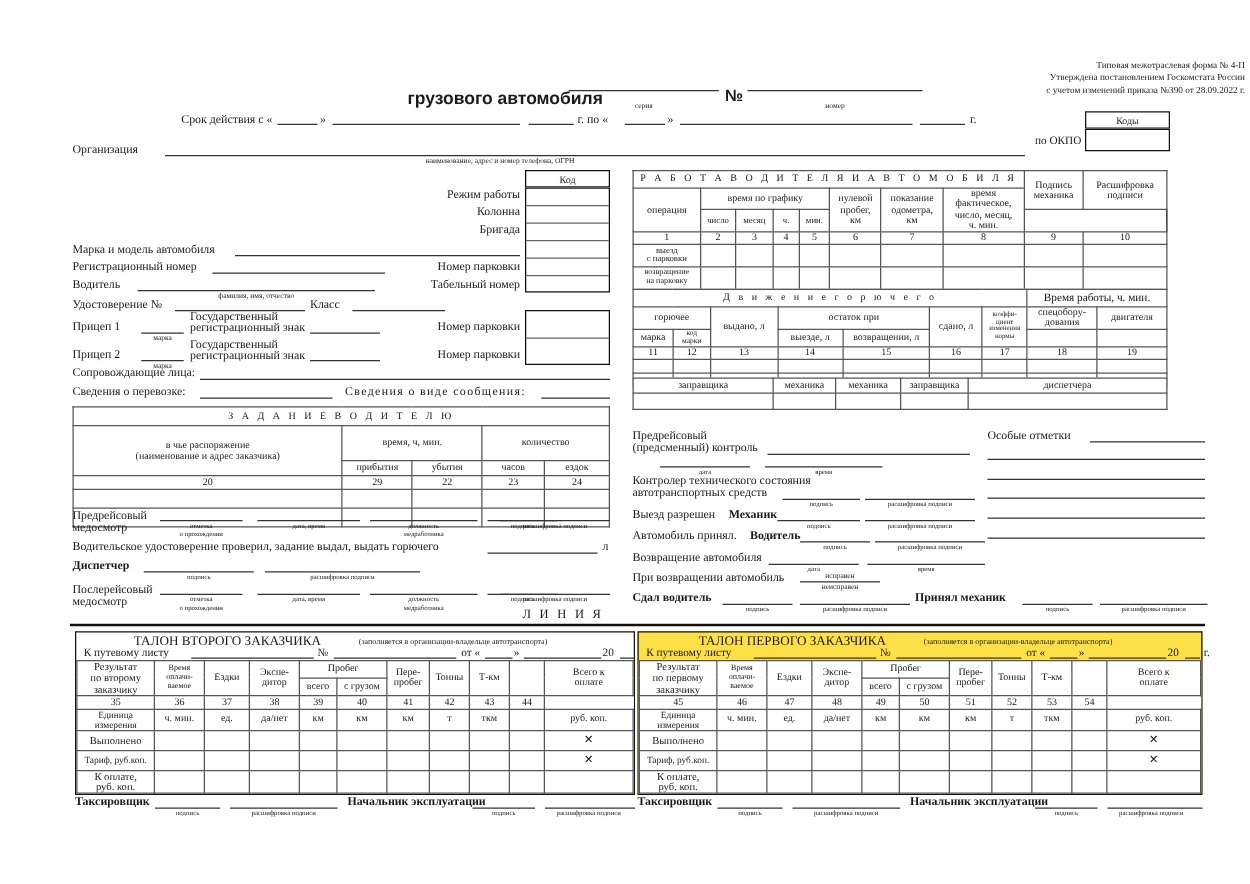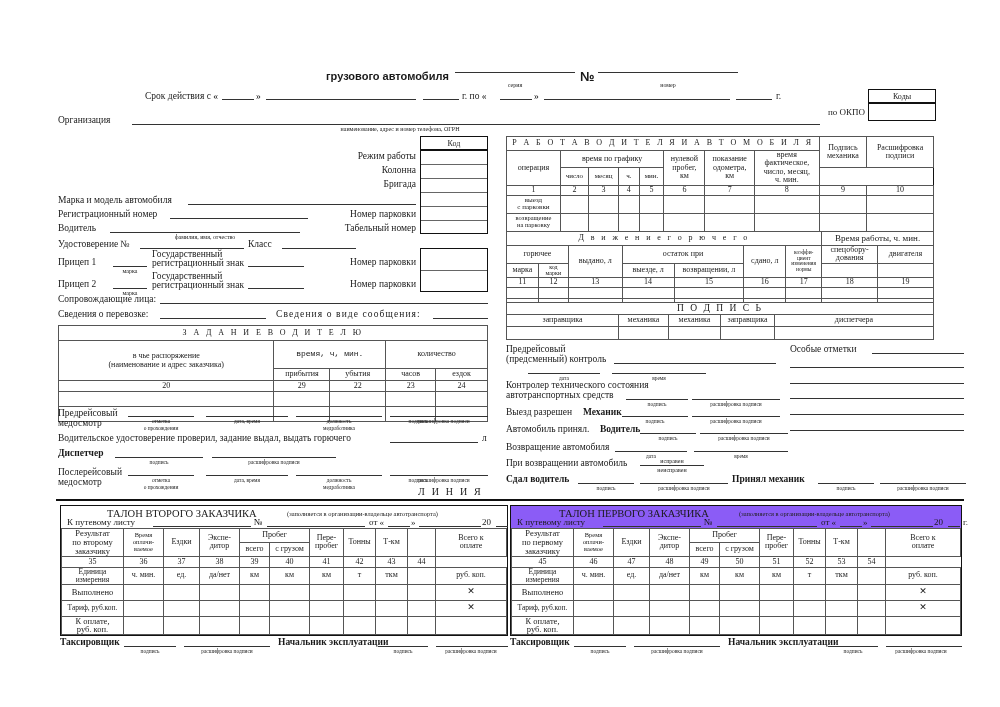--- a/index.html
+++ b/index.html
@@ -20,21 +20,21 @@
   .tiny { font-size:6px; line-height:1; white-space:nowrap; color:#222; }
   .tiny2 { font-size:5.4px; line-height:1; white-space:nowrap; color:#222; }
   .b { font-weight:bold; }
   .ctr { text-align:center; }
   .rt { text-align:right; }
   .sp { letter-spacing:2.2px; }
   .sp1 { letter-spacing:1.1px; }
 
   
   #title { left:438px; top:48px; font-size:17.5px; font-weight:bold; font-family:"Liberation Sans", sans-serif; letter-spacing:.4px;}
-  #subtitle { left:326px; top:70px; font-size:11px; font-weight:bold; font-family:"Liberation Sans", sans-serif;}
+  #subtitle { left:326px; top:70px; font-size:14px; font-weight:bold; font-family:"Liberation Sans", sans-serif;}
   #numsign { left:580px; top:69px; font-size:13px; font-weight:bold; font-family:"Liberation Sans", sans-serif;}
 
   
   #notice { right:4px; top:47px; text-align:right; font-size:7.4px; line-height:1.33; }
 
   
   .box { border:1.6px solid #111; background:#fff; }
 
   
   table.g { border-collapse:collapse; background:#fff; }
@@ -68,20 +68,25 @@
   <div class="abs t" style="left:256px;top:92px;">»</div>
   <div class="abs" style="left:266px;top:99px;width:150px;border-bottom:1px solid #333;"></div>
   <div class="abs" style="left:423px;top:99px;width:36px;border-bottom:1px solid #333;"></div>
   <div class="abs t" style="left:462px;top:92px;">г. по «</div>
   <div class="abs" style="left:500px;top:99px;width:32px;border-bottom:1px solid #333;"></div>
   <div class="abs t" style="left:534px;top:92px;">»</div>
   <div class="abs" style="left:544px;top:99px;width:186px;border-bottom:1px solid #333;"></div>
   <div class="abs" style="left:736px;top:99px;width:36px;border-bottom:1px solid #333;"></div>
   <div class="abs t" style="left:776px;top:92px;">г.</div>
 
+  <div class="abs" id="notice">
+    <div>Типовая межотраслевая форма № 4-П</div>
+    <div>Утверждена постановлением Госкомстата России</div>
+    <div>с учетом изменений приказа №390 от  28.09.2022 г.</div>
+  </div>
 
   <div class="abs box" style="left:868px;top:89px;width:68px;height:14px;background:#fff;border-width:1px;">
     <div class="t ctr" style="font-size:8px;line-height:13px;">Коды</div>
   </div>
   <div class="abs box" style="left:868px;top:103px;width:68px;height:18px;"></div>
   <div class="abs t" style="left:828px;top:108px;font-size:9px;">по ОКПО</div>
 
   <div class="abs t" style="left:58px;top:116px;">Организация</div>
   <div class="abs" style="left:132px;top:124px;width:688px;border-bottom:1px solid #333;"></div>
   <div class="abs tiny ctr" style="left:250px;top:126px;width:300px;">наименование, адрес и номер телефона, ОГРН</div>
@@ -152,21 +157,21 @@
     <table class="g outer" style="width:430px;">
       <tbody>
           <tr>
         <td colspan="5" class="hdrbig" style="height:15px;">З А Д А Н И Е    В О Д И Т Е Л Ю</td>
       </tr>
       <tr>
         <td rowspan="2" style="width:216px;padding:1px 2px;">
           <div>в чье распоряжение</div>
           <div>(наименование и адрес заказчика)</div>
         </td>
-        <td colspan="2" style="height:28px;font-family:Liberation Mono, monospace;">время, ч, мин.</td>
+        <td colspan="2" style="height:28px;">время, ч, мин.</td>
         <td colspan="2">количество</td>
       </tr>
       <tr>
         <td style="width:56px;height:12px;">прибытия</td>
         <td style="width:56px;">убытия</td>
         <td style="width:50px;">часов</td>
         <td style="width:52px;">ездок</td>
       </tr>
       <tr>
         <td class="num" style="height:11px;">20</td>
@@ -392,23 +397,20 @@
             <td></td>
         <td></td>
       </tr>
     </tbody>
       </table>
   </div>
 
   <div class="abs" style="left:506px;top:302px;">
     <table class="g outer" style="width:428px;">
       <tbody>
-          <tr>
-        <td colspan="5" style="height:12px;font-size:9.5px;letter-spacing:2px;">П О Д П И С Ь</td>
-      </tr>
       <tr>
         <td style="width:112px;height:12px;">заправщика</td>
         <td style="width:50px;">механика</td>
         <td style="width:52px;">механика</td>
         <td style="width:54px;">заправщика</td>
         <td>диспетчера</td>
       </tr>
       <tr>
         <td style="height:13px;"></td>
             <td></td>
@@ -612,21 +614,21 @@
   <div class="abs" style="left:124px;top:646px;width:52px;border-bottom:1px solid #333;"></div>
   <div class="abs tiny2 ctr" style="left:120px;top:649px;width:60px;">подпись</div>
   <div class="abs" style="left:184px;top:646px;width:86px;border-bottom:1px solid #333;"></div>
   <div class="abs tiny2 ctr" style="left:184px;top:649px;width:86px;">расшифровка подписи</div>
   <div class="abs t b" style="left:278px;top:638px;font-size:9.5px;">Начальник эксплуатации</div>
   <div class="abs" style="left:378px;top:646px;width:50px;border-bottom:1px solid #333;"></div>
   <div class="abs tiny2 ctr" style="left:374px;top:649px;width:58px;">подпись</div>
   <div class="abs" style="left:436px;top:646px;width:72px;border-bottom:1px solid #333;"></div>
   <div class="abs tiny2 ctr" style="left:428px;top:649px;width:86px;">расшифровка подписи</div>
 
-  <div class="abs" style="left:510px;top:505px;width:452px;border:1.6px solid #111;background:#8b5cf6;">
+  <div class="abs" style="left:510px;top:505px;width:452px;border:1.6px solid #111;background:#fde047;">
     <div style="position:relative;height:22px;">
       <div class="abs" style="left:48px;top:2px;font-size:10.5px;">ТАЛОН ПЕРВОГО ЗАКАЗЧИКА</div>
       <div class="abs tiny" style="left:228px;top:5px;font-size:6.4px;">(заполняется в организации-владельце автотранспорта)</div>
       <div class="abs t" style="left:6px;top:12px;font-size:9px;">К путевому листу</div>
       <div class="abs" style="left:92px;top:20px;width:98px;border-bottom:1px solid #333;"></div>
       <div class="abs t" style="left:193px;top:12px;font-size:9px;">№</div>
       <div class="abs" style="left:206px;top:20px;width:100px;border-bottom:1px solid #333;"></div>
       <div class="abs t" style="left:310px;top:12px;font-size:9px;">от «</div>
       <div class="abs" style="left:329px;top:20px;width:22px;border-bottom:1px solid #333;"></div>
       <div class="abs t" style="left:352px;top:12px;font-size:9px;">»</div>

